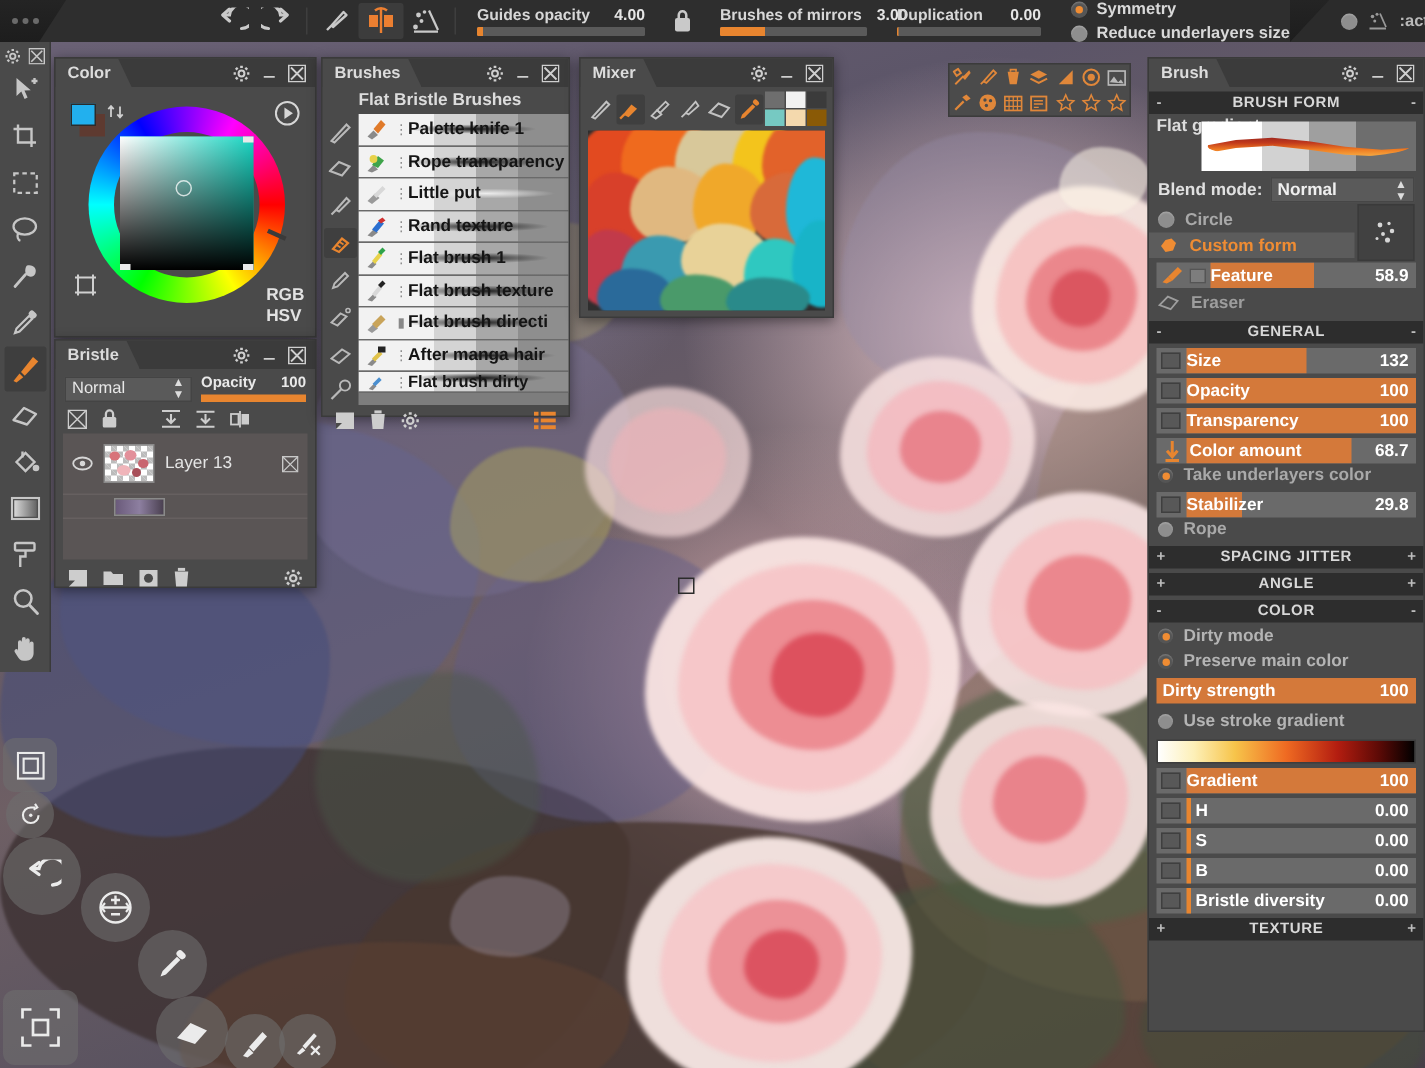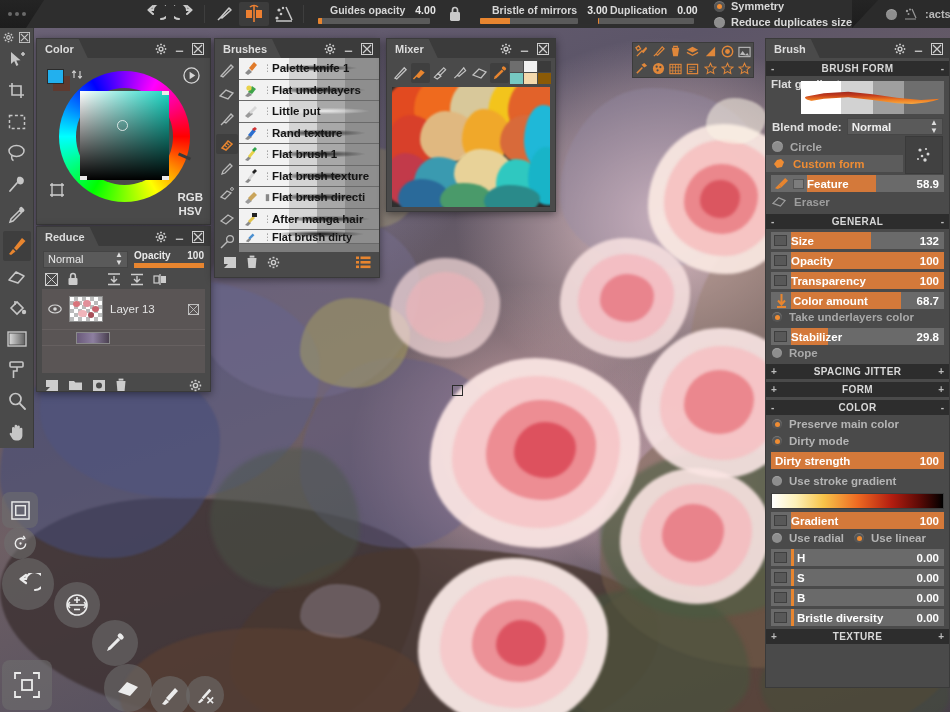--- a/index.html
+++ b/index.html
@@ -58,21 +58,21 @@
     clip-path: polygon(18px 0, 100% 0, 100% 100%, 0 100%);
     padding-left: 22px;
   }
   .tb-icon {
     width: 30px; height: 24px; display: flex; align-items: center; justify-content: center;
     color: #c9c9c9; cursor: pointer;
   }
   .tb-icon.active { background: #3c3c3c; border-radius: 2px; color: #ec7f31; }
   .tb-sep { width:1px; height:18px; background:#3e3e3e; margin:0 4px; }
   .slider-group { display: flex; flex-direction: column; justify-content: center; margin: 0 10px; }
-  .slider-group .sg-top { display: flex; align-items: baseline; gap: 10px; margin-left: 12px; }
+  .slider-group .sg-top { display: flex; justify-content: space-between; align-items: baseline; gap: 10px; }
   .slider-group .sg-label { font-size: 10.5px; color: #d7d7d7; font-weight: bold; white-space: nowrap; }
   .slider-group .sg-val { font-size: 10.5px; color: #e6e6e6; font-weight: bold; }
   .slider-track { height: 6px; background: #5a5a5a; border-radius: 1px; margin-top: 2px; position: relative; overflow:hidden;}
   .slider-fill { position: absolute; left:0; top:0; bottom:0; background: #e8852f; }
   .radio-row { display: flex; align-items: center; gap: 6px; height: 13px; }
   .radio {
     width: 11px; height: 11px; border-radius: 50%;
     background: #8e8e8e; display: inline-block; flex: none;
     box-shadow: inset 0 1px 1px rgba(255,255,255,.2);
   }
@@ -140,21 +140,21 @@
     border-radius:50%; left:37px; top:29px;
   }
   .swatch-fg {
     position:absolute; left:10px; top:11px; width:17px; height:15px;
     background:#22b0ee; border:1px solid #2b2b2b;
   }
   .swatch-bg { position:absolute; left:16px; top:18px; width:17px; height:15px; background:#5e3a30; z-index:-1;}
   .swap-ico { position:absolute; left:34px; top:10px; color:#cfcfcf; }
   .play-ico { position:absolute; right:10px; top:9px; color:#d6d6d6; }
   .frame-ico { position:absolute; left:12px; top:124px; color:#d0d0d0; }
-  .rgb-hsv { position:absolute; right:7px; bottom:8px; text-align:center; }
+  .rgb-hsv { position:absolute; right:7px; bottom:8px; text-align:left; }
   .rgb-hsv div { font-size:11.5px; color:#e2e2e2; font-weight:bold; line-height:14px; cursor:pointer;}
 
   
   #layers-panel { left: 36px; top: 226px; width: 175px; height: 166px; }
   .lay-row1 { display:flex; align-items:center; padding: 4px 6px 2px 6px; gap:6px; }
   .blend-select {
     flex: 1; height: 17px; background:#5a5a5a; border:1px solid #444;
     display:flex; align-items:center; padding:0 4px;
     font-size:11px; color:#e8e8e8; position:relative;
   }
@@ -441,21 +441,21 @@
 
       <div class="tb-icon">
         <svg width="16" height="18" viewBox="0 0 16 18">
             <rect x="3" y="7" width="10" height="9" rx="1.4" fill="#c9c9c9"></rect>
             <path d="M5.5 7 V5 a2.5 2.5 0 0 1 5 0 V7" fill="none" stroke="#c9c9c9" stroke-width="1.7"></path>
           </svg>
       </div>
 
       <div class="slider-group" style="width:98px">
         <div class="sg-top">
-          <span class="sg-label">Bristle of mirrors</span>
+          <span class="sg-label">Brushes of mirrors</span>
           <span class="sg-val">3.00</span>
         </div>
         <div class="slider-track">
             <div class="slider-fill" id="nmf" style="width:31%"></div>
           </div>
       </div>
 
       <div class="slider-group" style="width:96px">
         <div class="sg-top">
           <span class="sg-label">Duplication</span>
@@ -466,21 +466,21 @@
           </div>
       </div>
 
       <div style="display:flex;flex-direction:column;gap:3px;margin-left:10px;">
         <div class="radio-row">
           <span class="radio on"></span>
           <span class="radio-label">Symmetry</span>
         </div>
         <div class="radio-row">
           <span class="radio"></span>
-          <span class="radio-label">Reduce duplicates size</span>
+          <span class="radio-label">Reduce underlayers size</span>
         </div>
       </div>
     </div>
 
     <div class="topbar-right-slab">
       <div class="radio-row" style="margin-right:16px">
         <span class="radio"></span>
         <span style="color:#9a9a9a;display:flex;align-items:center">
           <svg width="16" height="14" viewBox="0 0 16 14">
               <circle cx="4" cy="4" r="1.2" fill="#9a9a9a"></circle>
@@ -667,21 +667,21 @@
       </span>
       <div class="rgb-hsv">
         <div>RGB</div>
         <div>HSV</div>
       </div>
     </div>
   </div>
 
   <div class="panel" id="layers-panel">
     <div class="panel-title">
-      <div class="panel-tab">Reduce</div>
+      <div class="panel-tab">Bristle</div>
       <div class="panel-btns">
         <span class="pb">
           <svg width="12" height="12" viewBox="0 0 16 16">
               <circle cx="8" cy="8" r="2.6" fill="none" stroke="#cfcfcf" stroke-width="1.8"></circle>
               <g stroke="#cfcfcf" stroke-width="2.4">
                 <path d="M8 1 V3"></path>
                 <path d="M8 13 V15"></path>
                 <path d="M1 8 H3"></path>
                 <path d="M13 8 H15"></path>
                 <path d="M3 3 L4.5 4.5"></path>
@@ -844,20 +844,21 @@
             </svg>
         </span>
         <span class="pb">
           <svg width="12" height="12" viewBox="0 0 12 12">
               <rect x="0.5" y="0.5" width="11" height="11" fill="none" stroke="#cfcfcf"></rect>
               <path d="M2 2 L10 10 M10 2 L2 10" stroke="#cfcfcf" stroke-width="1.2"></path>
             </svg>
         </span>
       </div>
     </div>
+    <div class="br-cat">Flat Bristle Brushes</div>
     <div class="br-body">
       <div class="br-side">
         <span class="bs">
           <svg width="16" height="16" viewBox="0 0 16 16">
               <path d="M2 14 L12 3 L14 5 L4 15 Z" fill="none" stroke="#b9b9b9" stroke-width="1.4"></path>
             </svg>
         </span>
         <span class="bs">
           <svg width="16" height="14" viewBox="0 0 16 14">
               <path d="M1 9 L7 3 L14 6 L9 12 Z" fill="none" stroke="#b9b9b9" stroke-width="1.4"></path>
@@ -912,21 +913,21 @@
         <div class="br-item">
           <span class="br-ico">
               <svg width="16" height="16" viewBox="0 0 16 16">
                 <path d="M2 14 L6 10 L9 13 L5 15 Z" fill="#8a8a8a"></path>
                 <path d="M5 10 L9 4 L13 7 L9 12 Z" fill="#3fa44a"></path>
                 <circle cx="6" cy="6" r="2.6" fill="#e8d24a"></circle>
               </svg>
             </span>
           <span class="br-sep">⋮</span>
           <span class="br-preview"></span>
-          <span class="br-name">Flat underlayers</span>
+          <span class="br-name">Rope trancparency</span>
         </div>
         <div class="br-item">
           <span class="br-ico">
               <svg width="16" height="16" viewBox="0 0 16 16">
                 <path d="M2 13 L7 8 L10 11 L5 15 Z" fill="#9a9a9a"></path>
                 <path d="M6 9 L12 3 L14 5 L8 11 Z" fill="#d8d8d8"></path>
               </svg>
             </span>
           <span class="br-sep">⋮</span>
           <span class="br-preview" style="background: radial-gradient(ellipse 58% 42% at 50% 50%, rgba(240,240,240,.95), rgba(240,240,240,0) 72%);"></span>
@@ -1435,58 +1436,52 @@
       <span class="st">Rope</span>
     </div>
 
     <div class="sec-head">
       <span class="pm l">+</span>
       <span class="t">SPACING JITTER</span>
       <span class="pm r">+</span>
     </div>
     <div class="sec-head">
       <span class="pm l">+</span>
-      <span class="t">FORM</span>
+      <span class="t">ANGLE</span>
       <span class="pm r">+</span>
     </div>
     <div class="sec-head">
       <span class="pm l">-</span>
       <span class="t">COLOR</span>
       <span class="pm r">-</span>
     </div>
 
     <div class="two-radio">
       <span class="radio on" style="width:10px;height:10px"></span>
-      <span class="tr-txt">Preserve main color</span>
+      <span class="tr-txt">Dirty mode</span>
     </div>
     <div class="two-radio">
       <span class="radio on" style="width:10px;height:10px"></span>
-      <span class="tr-txt">Dirty mode</span>
+      <span class="tr-txt">Preserve main color</span>
     </div>
     <div class="dirty-row">
       <span class="pname">Dirty strength</span>
       <span class="pval">100</span>
     </div>
     <div class="two-radio" style="margin-top:3px">
       <span class="radio" style="width:10px;height:10px"></span>
       <span class="tr-txt">Use stroke gradient</span>
     </div>
     <div class="grad-strip"></div>
     <div class="param-row">
       <span class="chk"></span>
       <span class="fillbar" style="width: calc(100% - 20px);"></span>
       <span class="pname">Gradient</span>
       <span class="pval">100</span>
     </div>
-    <div class="two-radio">
-      <span class="radio" style="width:10px;height:10px"></span>
-      <span class="tr-txt">Use radial</span>
-      <span class="radio on" style="width:10px;height:10px;margin-left:3px"></span>
-      <span class="tr-txt">Use linear</span>
-    </div>
     <div class="hsb-row">
       <span class="chk"></span>
       <span class="tick"></span>
       <span class="pname">H</span>
       <span class="pval">0.00</span>
     </div>
     <div class="hsb-row">
       <span class="chk"></span>
       <span class="tick"></span>
       <span class="pname">S</span>

